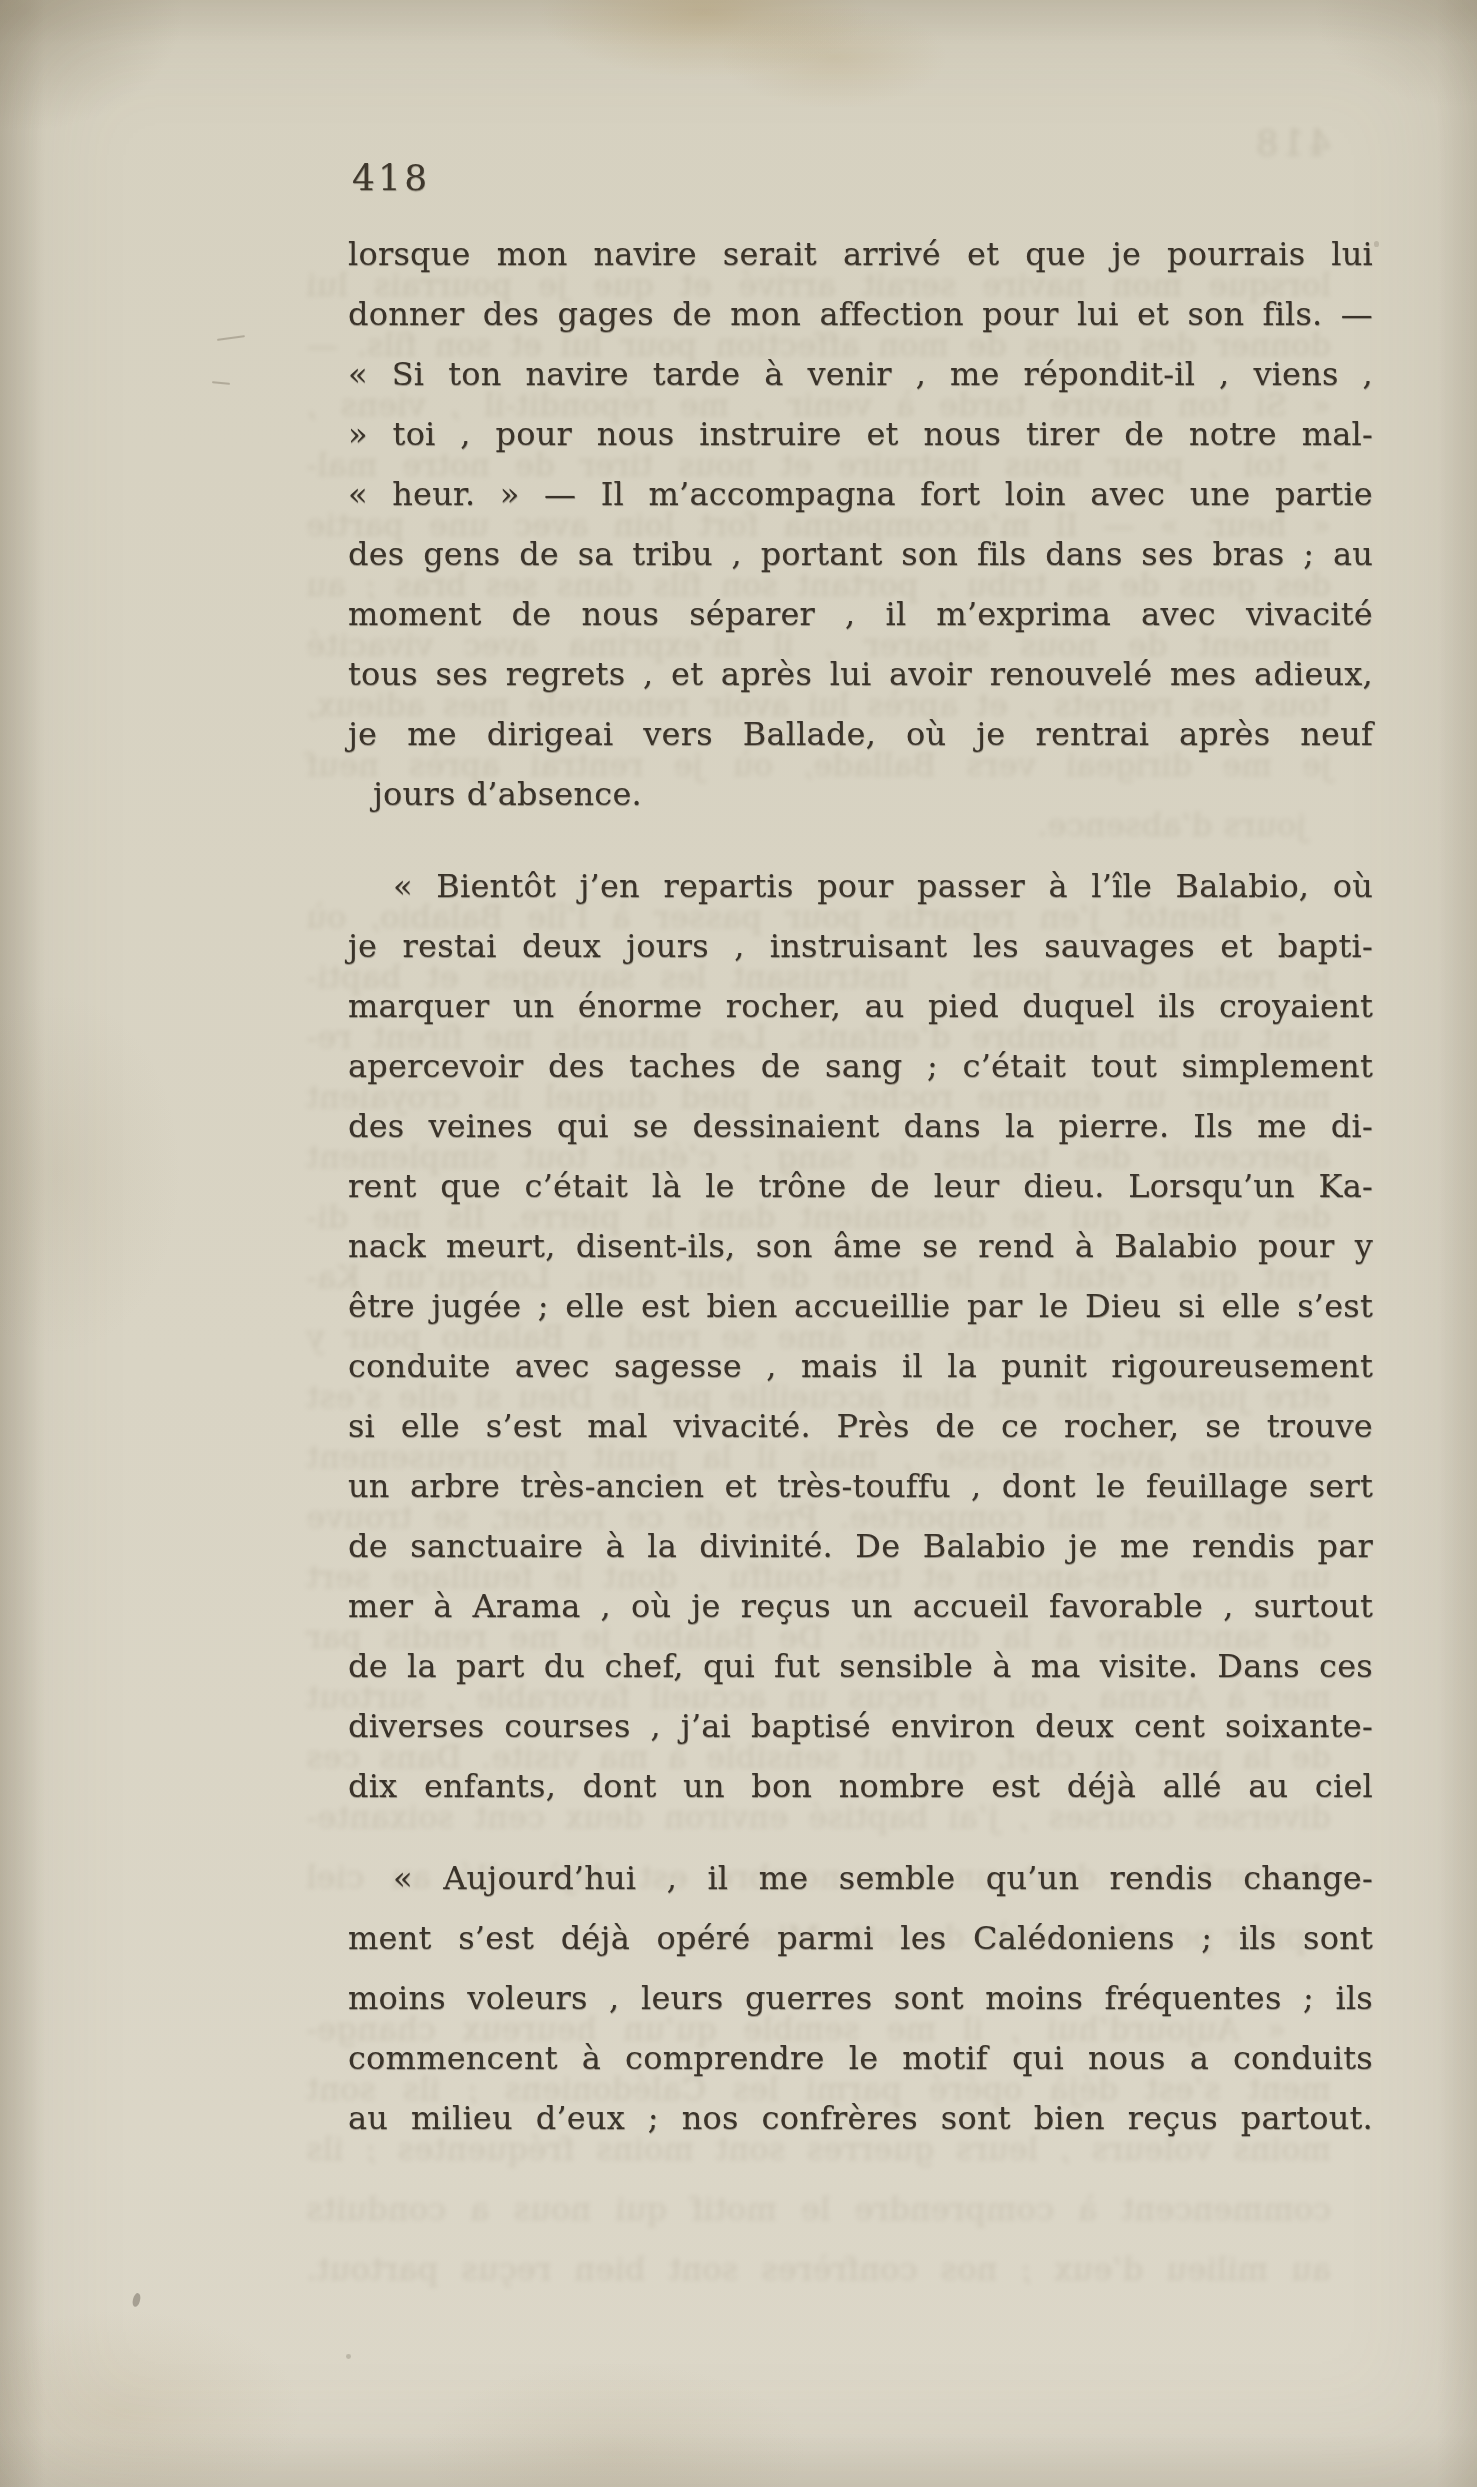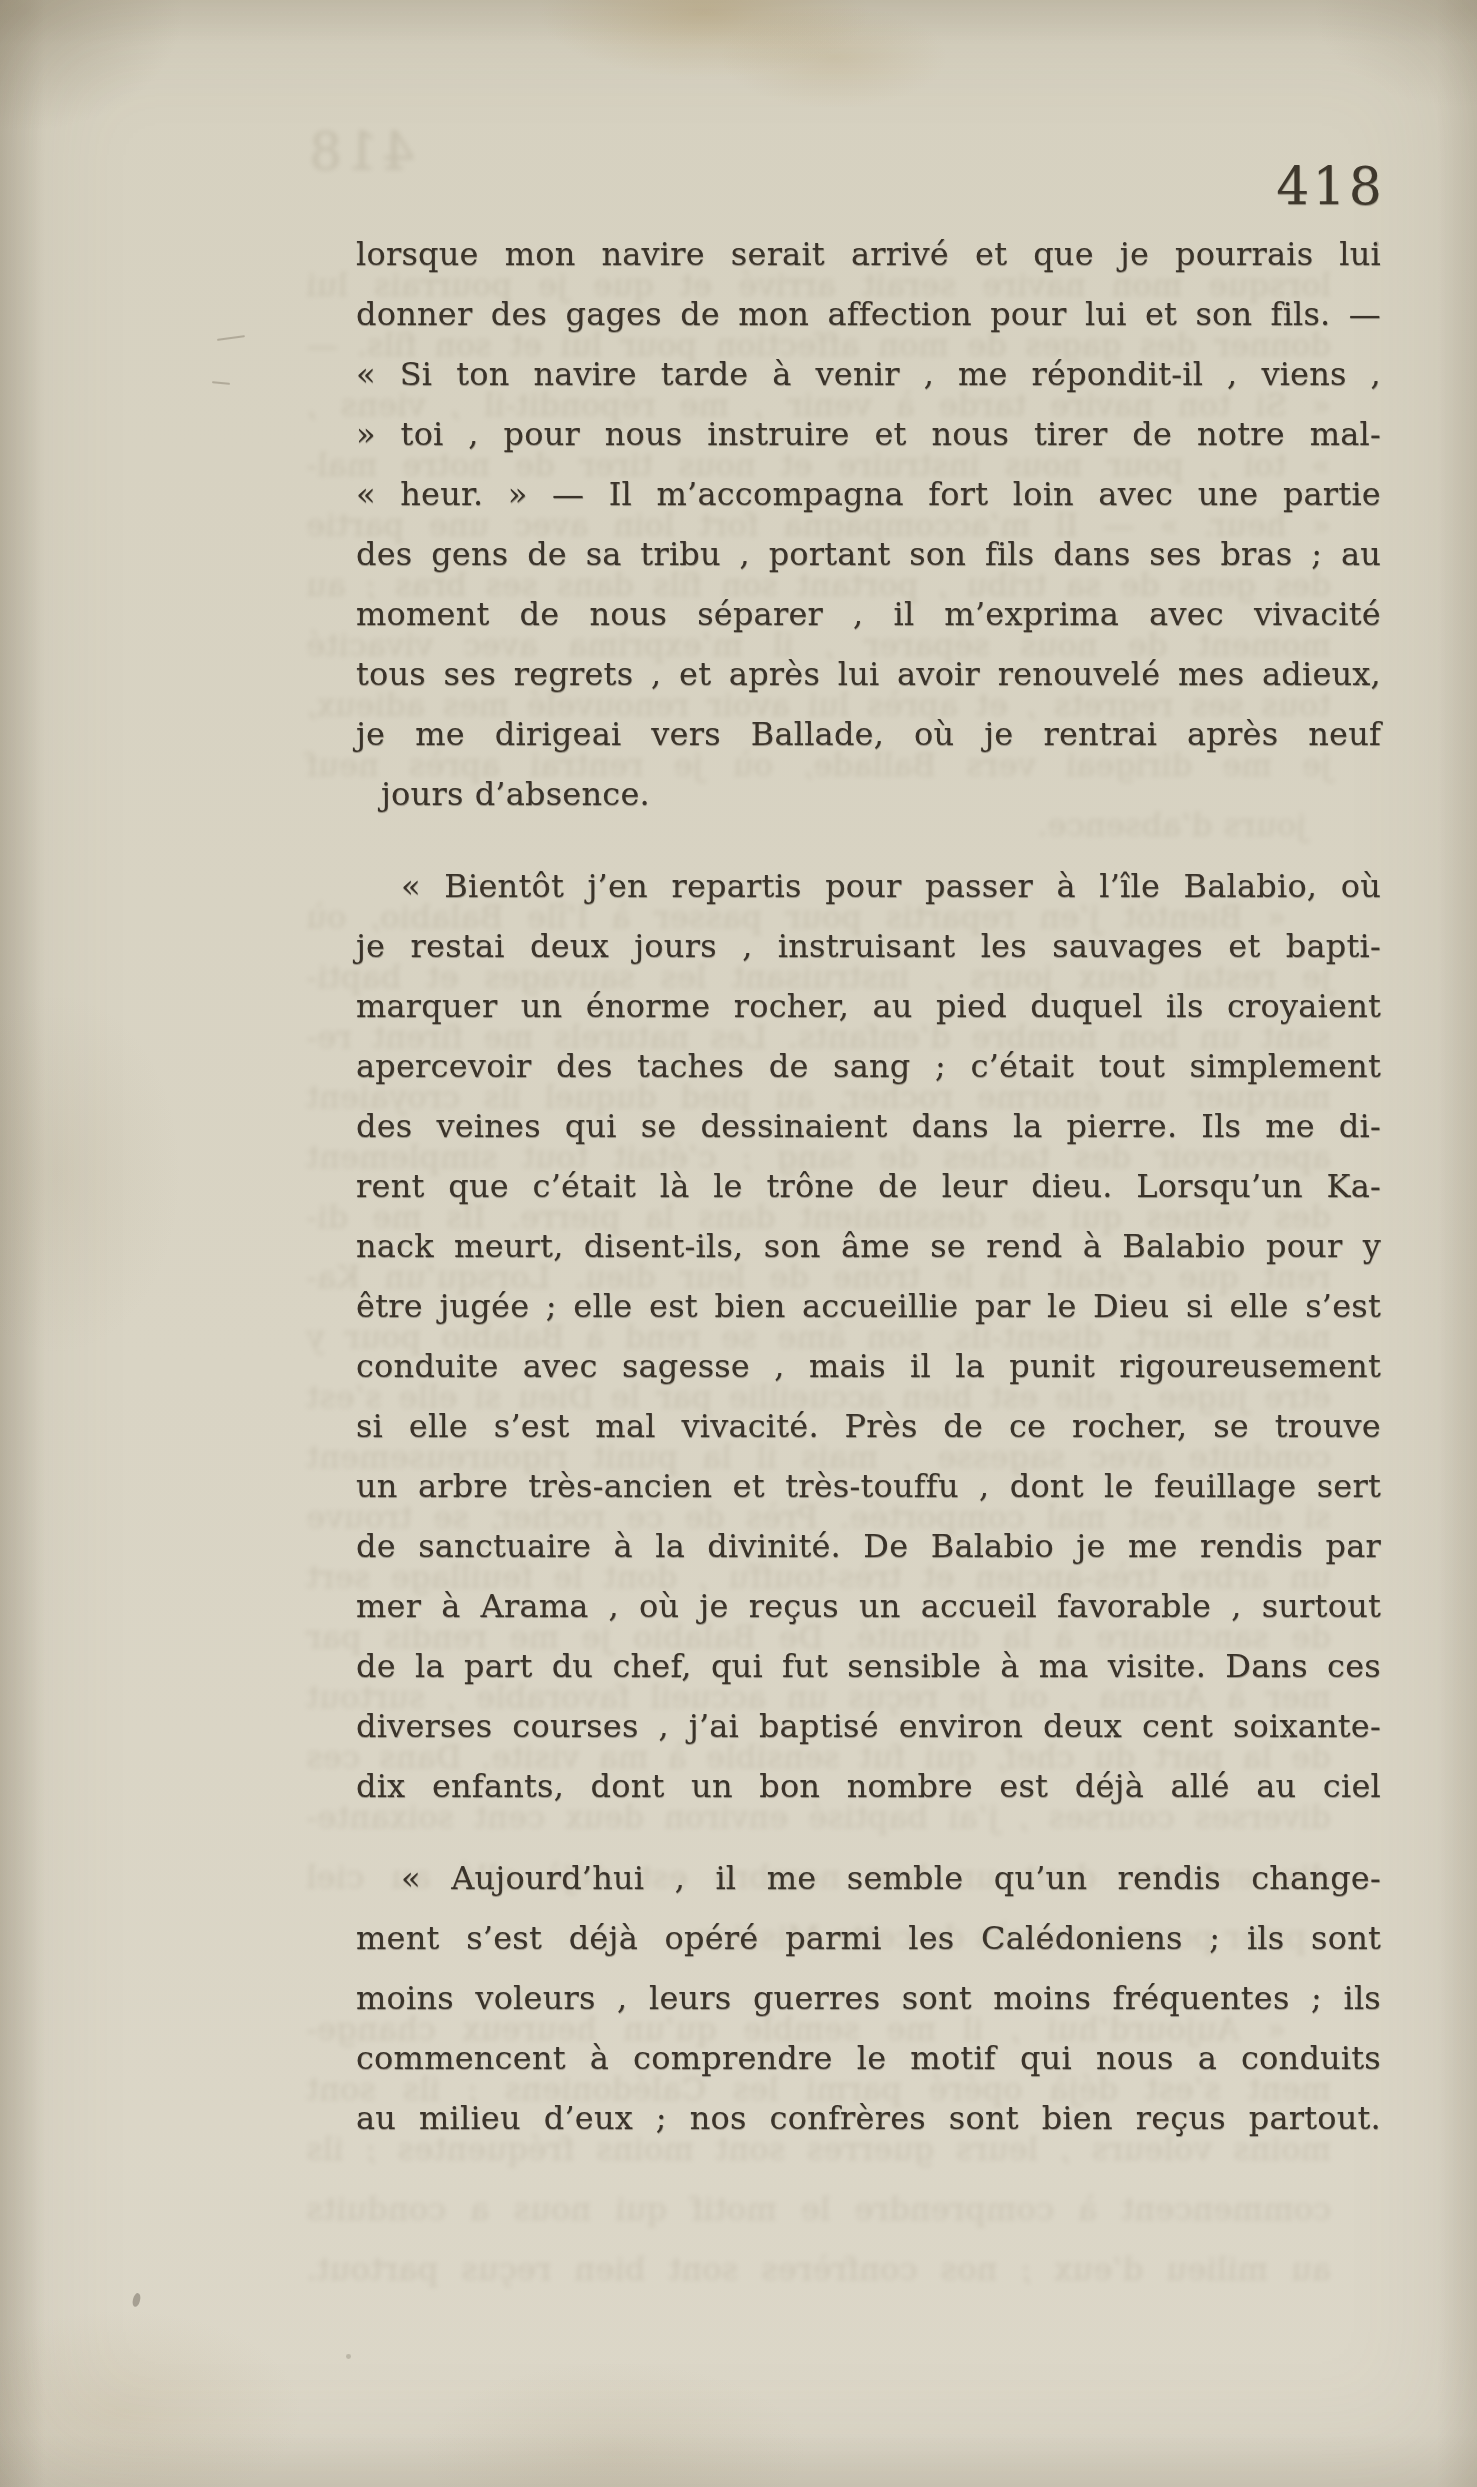--- a/index.html
+++ b/index.html
@@ -24,31 +24,31 @@
       linear-gradient(90deg, rgba(112,101,78,0.26) 0px, rgba(112,101,78,0) 45px),
       linear-gradient(270deg, rgba(120,110,85,0.17) 0px, rgba(120,110,85,0) 40px),
       linear-gradient(0deg, rgba(120,110,85,0.13) 0px, rgba(120,110,85,0) 53px),
       linear-gradient(180deg, rgba(128,116,90,0.16) 0px, rgba(128,116,90,0) 45px),
       linear-gradient(180deg, #d6d1c0 0%, #d9d4c4 55%, #dcd7c8 100%);
     box-shadow: inset 0 0 113px 20px rgba(110,100,75,0.14);
   }
 
   .pagenum {
     position: absolute;
-    top: 160px; left: 360px; width: 1025px;
-    text-align: right;
-    font-size: 52px; line-height: 1;
+    top: 160px; left: 352px; width: 1025px;
+    text-align: left;
+    font-size: 36px; line-height: 1;
     color: #3f382d;
     letter-spacing: 3.2px;
     text-shadow: 0.4px 0.6px 0.8px rgba(58,50,40,0.45);
   }
 
   .text-block {
     position: absolute;
-    left: 356px; top: 224px; width: 1025px;
+    left: 348px; top: 224px; width: 1025px;
     font-size: 32px; line-height: 60px;
     color: #3a332a;
     letter-spacing: 0.2px;
     word-spacing: 0.8px;
   }
   .para { margin: 0; }
   .para.p2 { margin-top: 16px; }
   .para.p3 { margin-top: 32px; }
   .line {
     text-align: justify;

